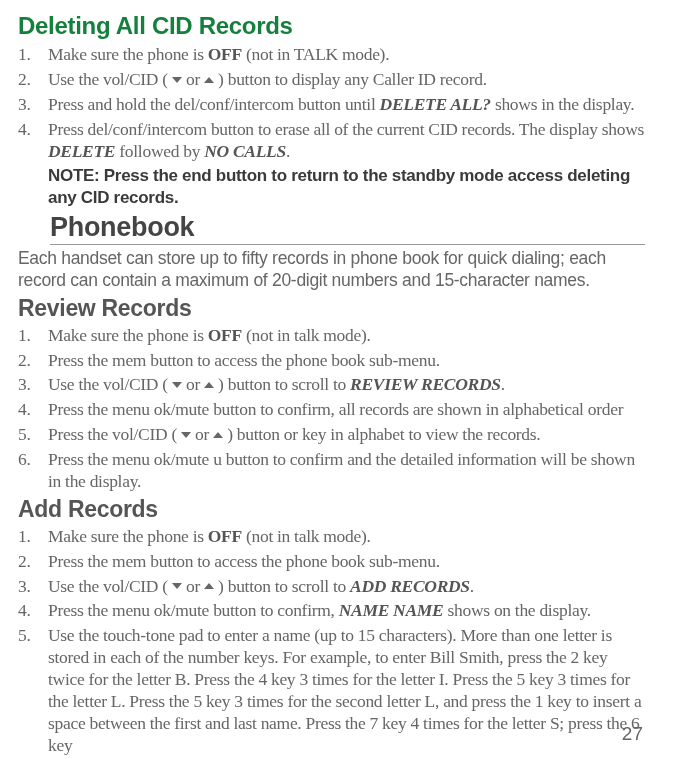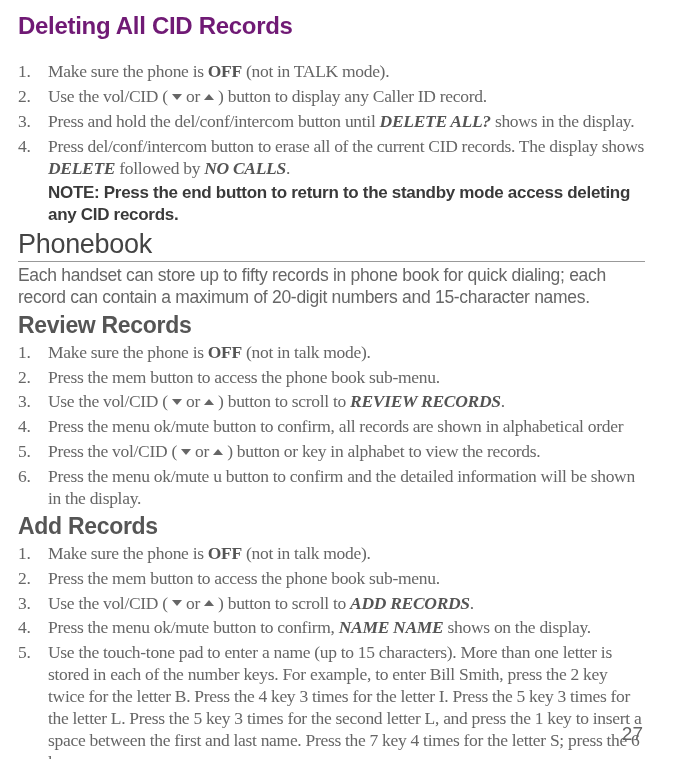--- a/index.html
+++ b/index.html
@@ -9,32 +9,33 @@
       background: #fff;
       font-family: Arial, Helvetica, sans-serif;
       color: #4a4a4a;
       padding: 12px 30px 18px 18px;
       position: relative;
       font-stretch: condensed;
     }
     .h1 {
       font-size: 24px;
       font-weight: bold;
-      color: #701a75;
-      margin-bottom: 21px;
+      color: #15803d;
+      margin-bottom: 4px;
       letter-spacing: -0.3px;
     }
     .h1-big {
       font-size: 27px;
-      font-weight: normal;
+      font-weight: bold;
       color: #444;
       border-bottom: 1px solid #999;
       margin-top: 4px;
       padding-bottom: 1px;
       letter-spacing: -0.3px;
+      margin-left: 32px;
     }
     .h2 {
       font-size: 23px;
       font-weight: bold;
       color: #555;
       margin-top: 3px;
       letter-spacing: -0.3px;
     }
     .intro {
       font-size: 17.5px;

